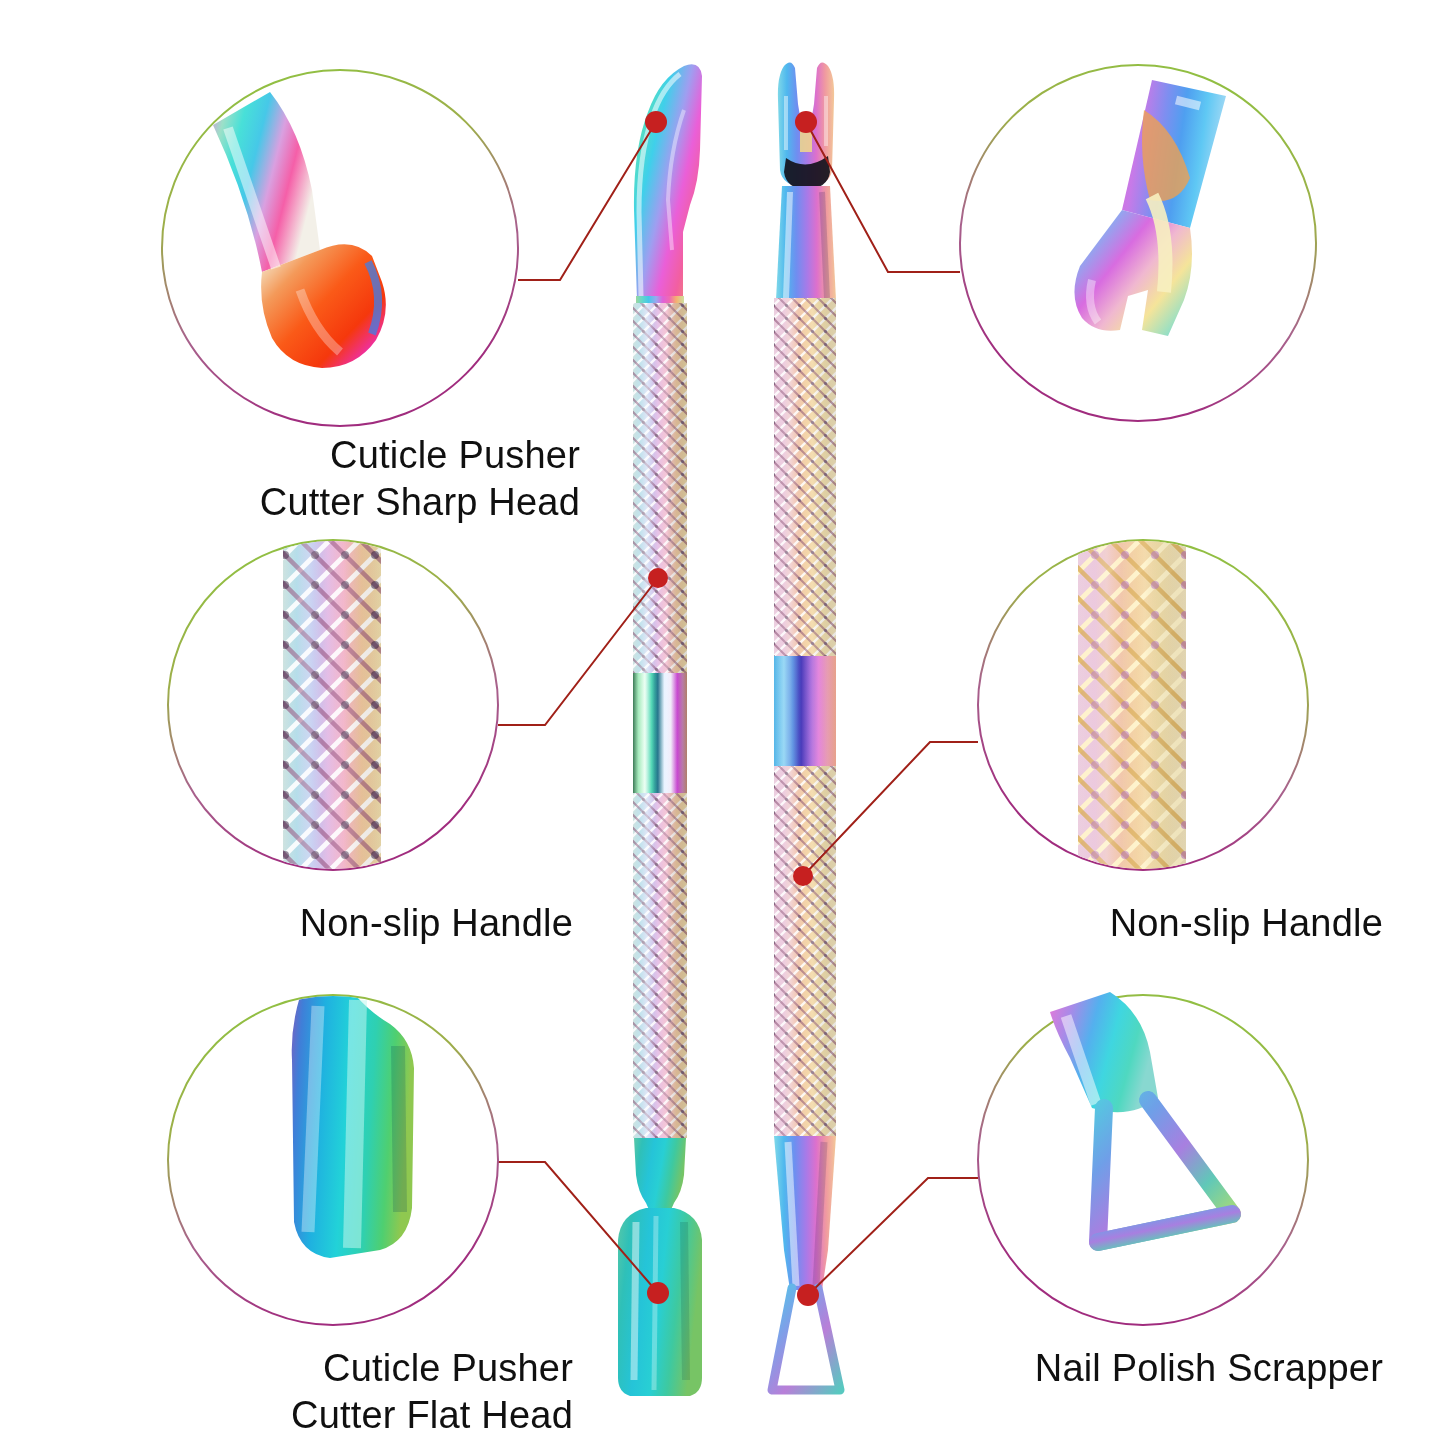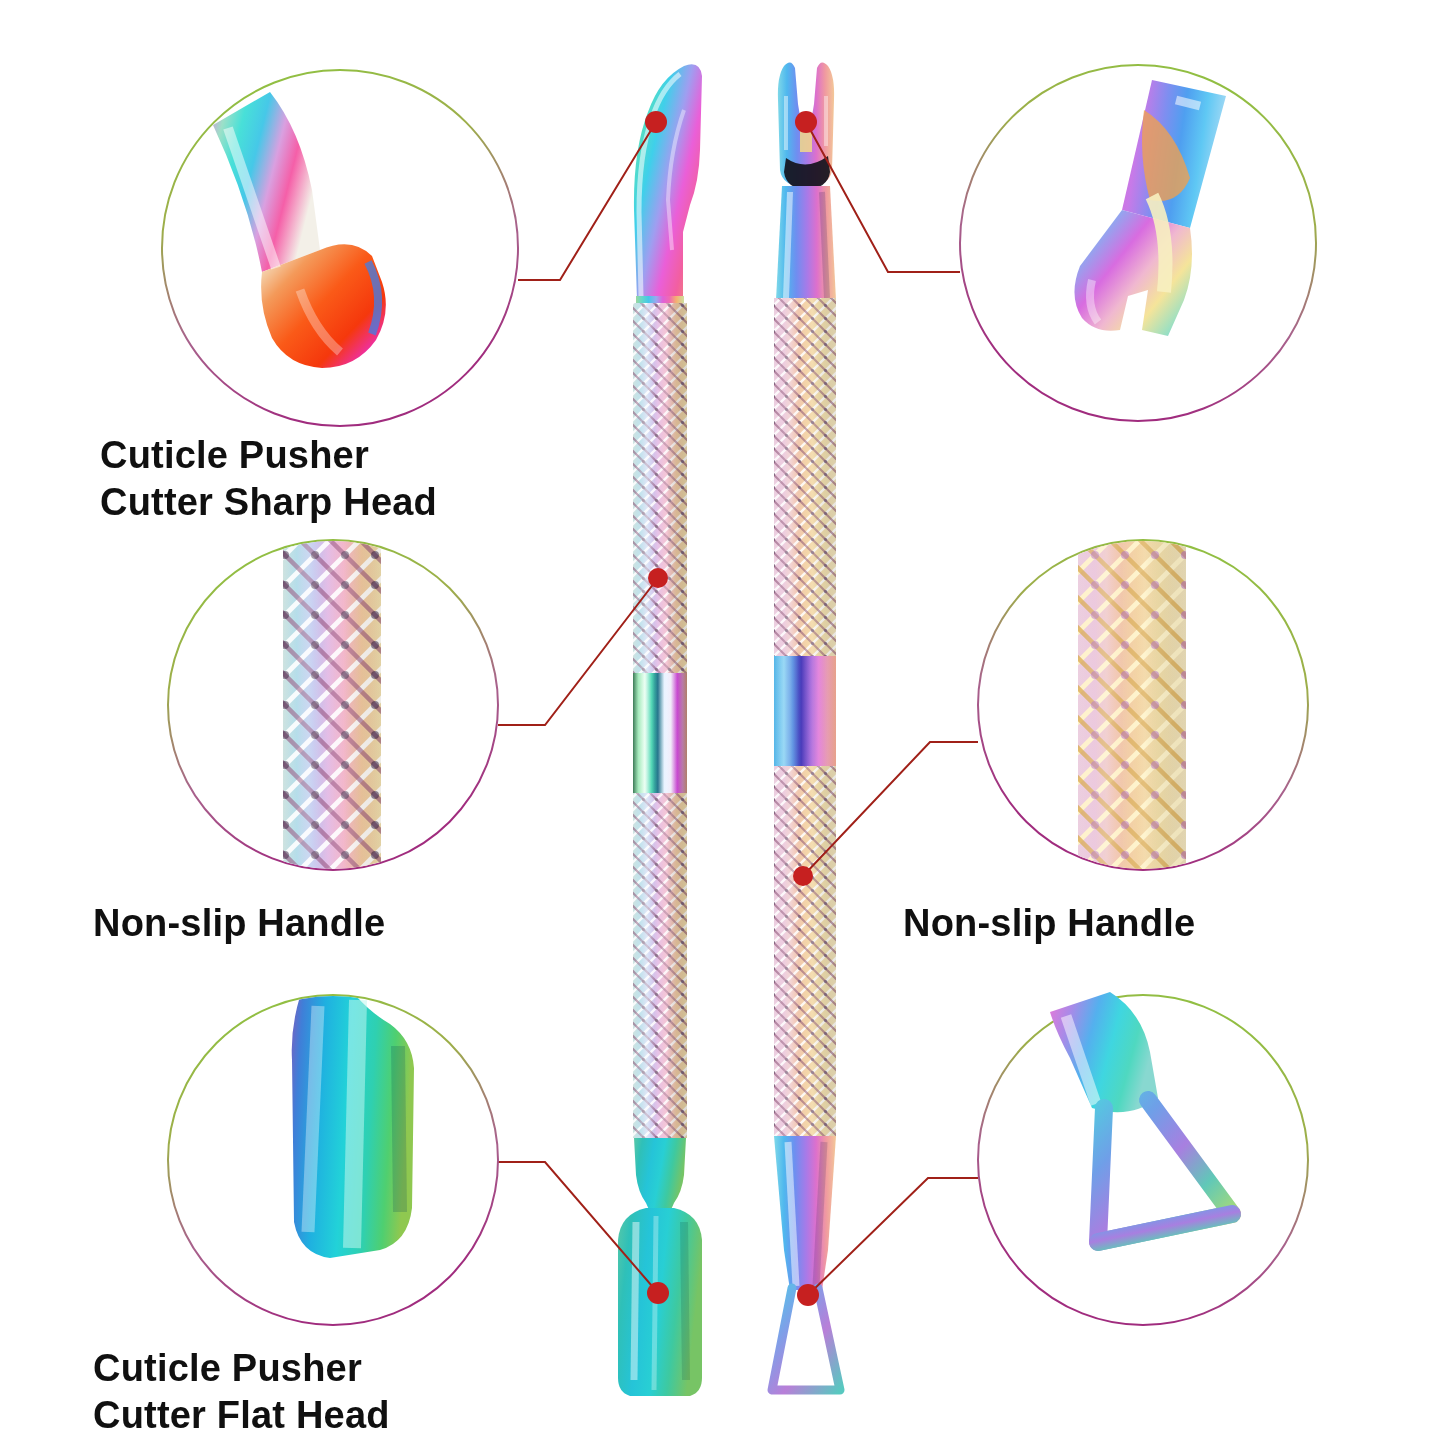--- a/index.html
+++ b/index.html
@@ -17,26 +17,26 @@
   }
   #svgroot {
     position: absolute;
     left: 0;
     top: 0;
     width: 1445px;
     height: 1445px;
   }
   .callout-label {
     position: absolute;
-    text-align: left;
+    text-align: right;
     color: #101010;
     font-family: "Liberation Sans", sans-serif;
     font-size: 38px;
     line-height: 47px;
-    font-weight: 700;
+    font-weight: 400;
     letter-spacing: 0.2px;
     white-space: pre-line;
   }
 </style>
 </head>
 <body>
 
 <div id="page">
 
   <svg id="svgroot" viewBox="0 0 1445 1445">
@@ -418,14 +418,15 @@
 Cutter Sharp Head</div>
 
 
   <div class="callout-label" style="left:93px; top:900px; width:480px;">Non-slip Handle</div>
 
   <div class="callout-label" style="left:903px; top:900px; width:480px;">Non-slip Handle</div>
 
   <div class="callout-label" style="left:93px; top:1345px; width:480px;">Cuticle Pusher
 Cutter Flat Head</div>
 
+  <div class="callout-label" style="left:903px; top:1345px; width:480px;">Nail Polish Scrapper</div>
 
 </div>
 
 </body></html>

